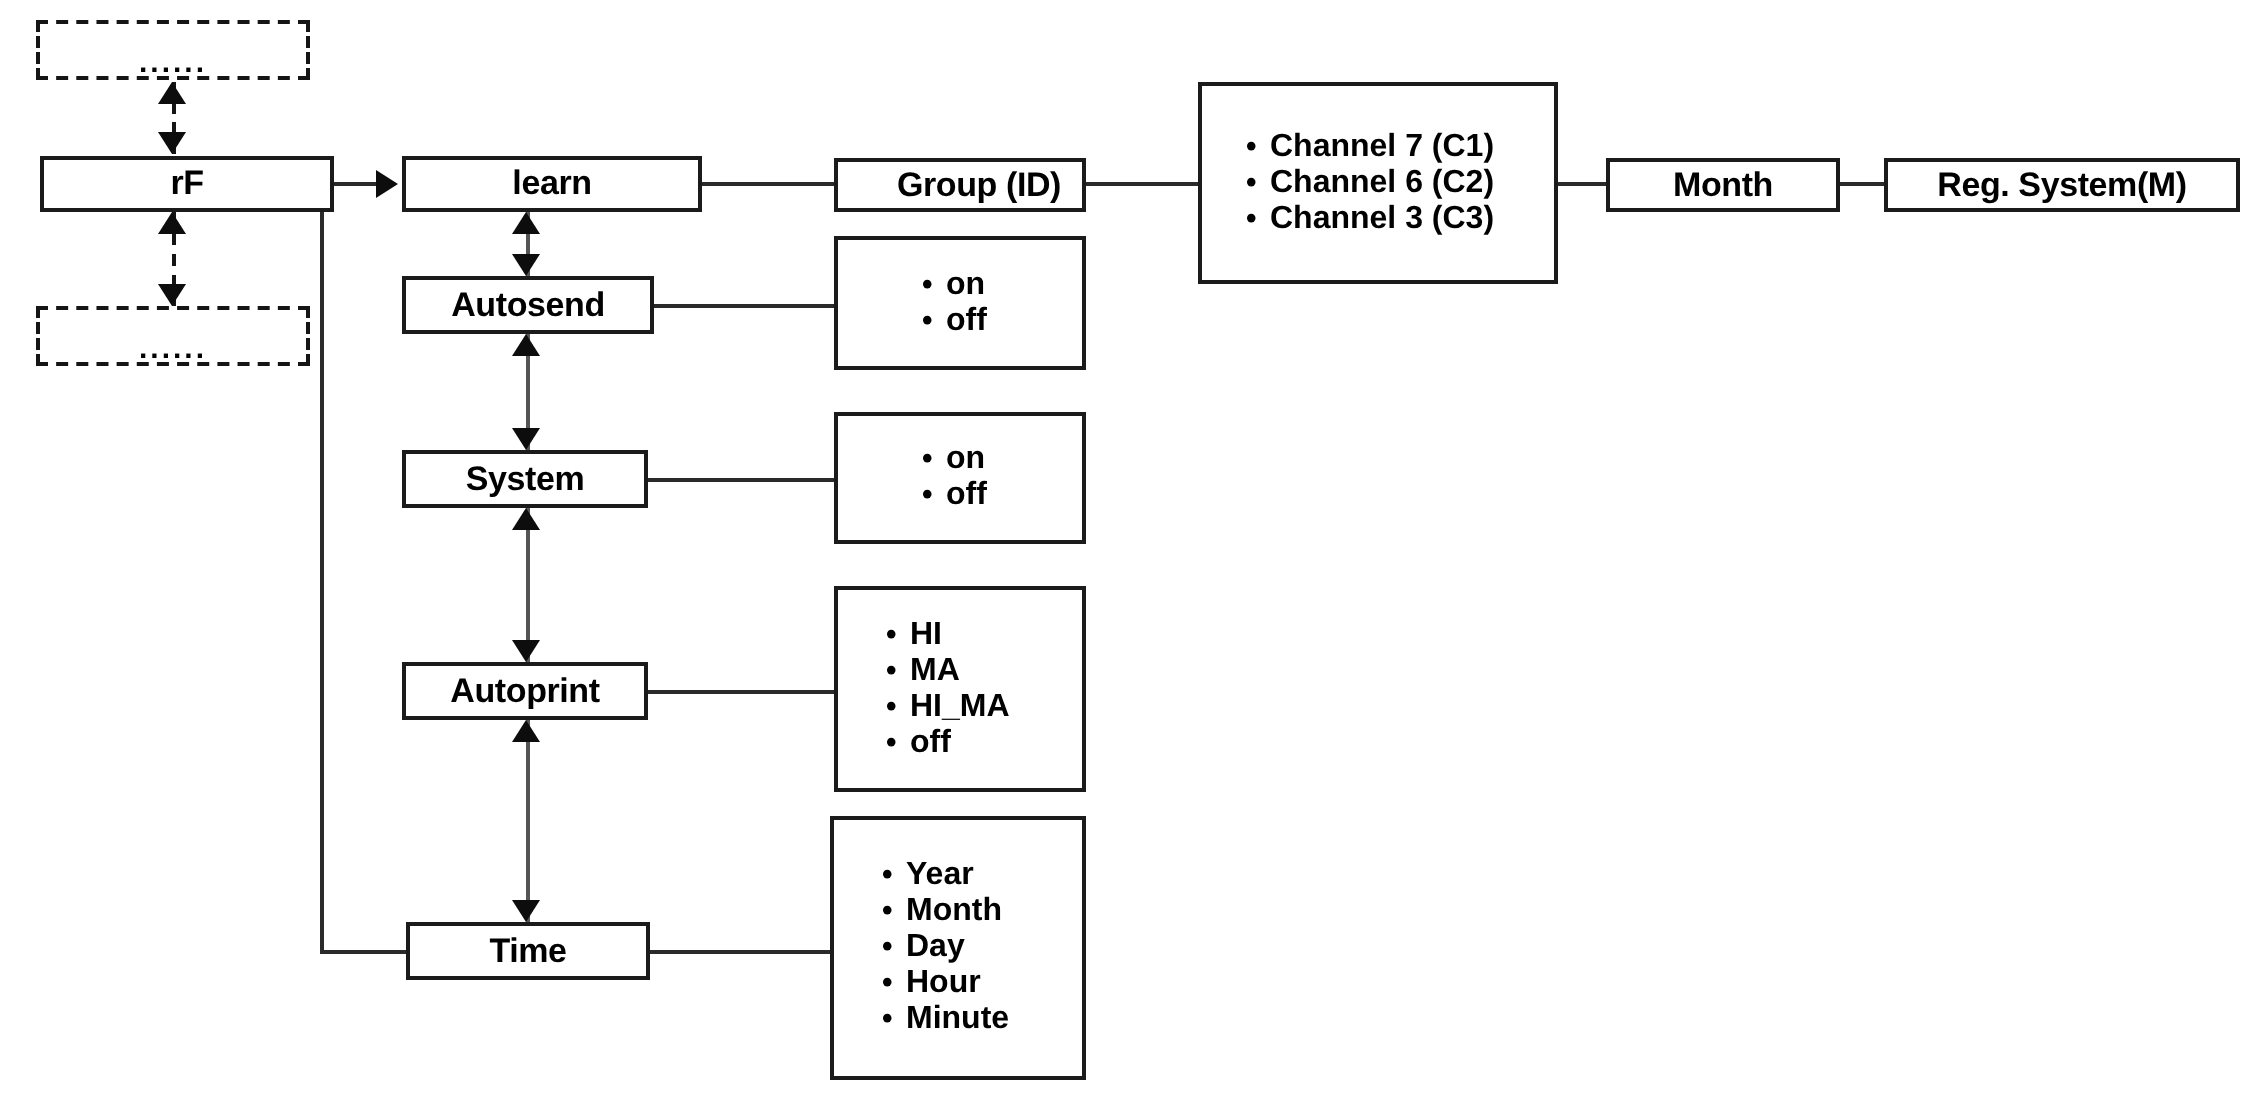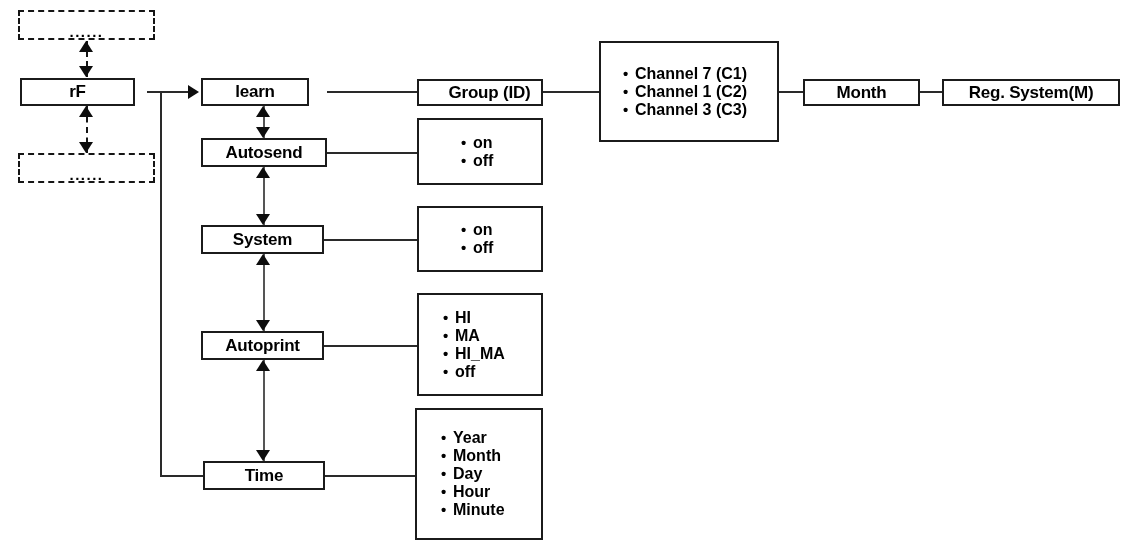--- a/index.html
+++ b/index.html
@@ -122,31 +122,31 @@
   <div class="arrow down" style="left:79px;top:66px;"></div>
 
   <div class="node ghost" style="left:18px;top:153px;width:137px;height:30px;">
     <span class="lbl">......</span>
   </div>
 
   <div class="vline dash" style="left:86px;top:106px;height:48px;"></div>
   <div class="arrow up" style="left:79px;top:106px;"></div>
   <div class="arrow down" style="left:79px;top:142px;"></div>
 
-  <div class="node" style="left:20px;top:78px;width:115px;height:28px;font-size:17px;">
+  <div class="node" style="left:20px;top:78px;width:147px;height:28px;font-size:17px;">
     <span class="lbl">rF</span>
   </div>
 
   <div class="hline" style="left:147px;top:91px;width:48px;"></div>
   <div class="arrow right" style="left:188px;top:85px;"></div>
 
   <div class="vline" style="left:160px;top:91px;height:385px;"></div>
   <div class="hline" style="left:160px;top:475px;width:43px;"></div>
 
-  <div class="node" style="left:201px;top:78px;width:108px;height:28px;font-size:17px;">
+  <div class="node" style="left:201px;top:78px;width:150px;height:28px;font-size:17px;">
     <span class="lbl">learn</span>
   </div>
 
   <div class="node" style="left:201px;top:138px;width:126px;height:29px;font-size:17px;">
     <span class="lbl">Autosend</span>
   </div>
 
   <div class="node" style="left:201px;top:225px;width:123px;height:29px;font-size:17px;">
     <span class="lbl">System</span>
   </div>
@@ -187,21 +187,21 @@
 
   <div class="hline" style="left:543px;top:91px;width:58px;"></div>
 
   <div class="optbox" style="left:599px;top:41px;width:180px;height:101px;font-size:16px;">
     <div class="opt">
       <span class="bullet">•</span>
       <span>Channel 7 (C1)</span>
     </div>
     <div class="opt">
       <span class="bullet">•</span>
-      <span>Channel 1 (C2)</span>
+      <span>Channel 6 (C2)</span>
     </div>
     <div class="opt">
       <span class="bullet">•</span>
       <span>Channel 3 (C3)</span>
     </div>
   </div>
 
   <div class="hline" style="left:779px;top:91px;width:26px;"></div>
 
   <div class="node" style="left:803px;top:79px;width:117px;height:27px;font-size:17px;">

